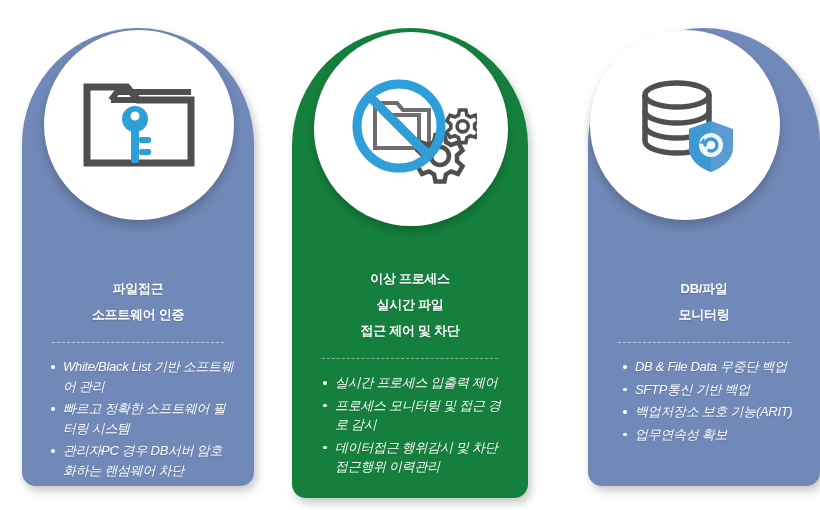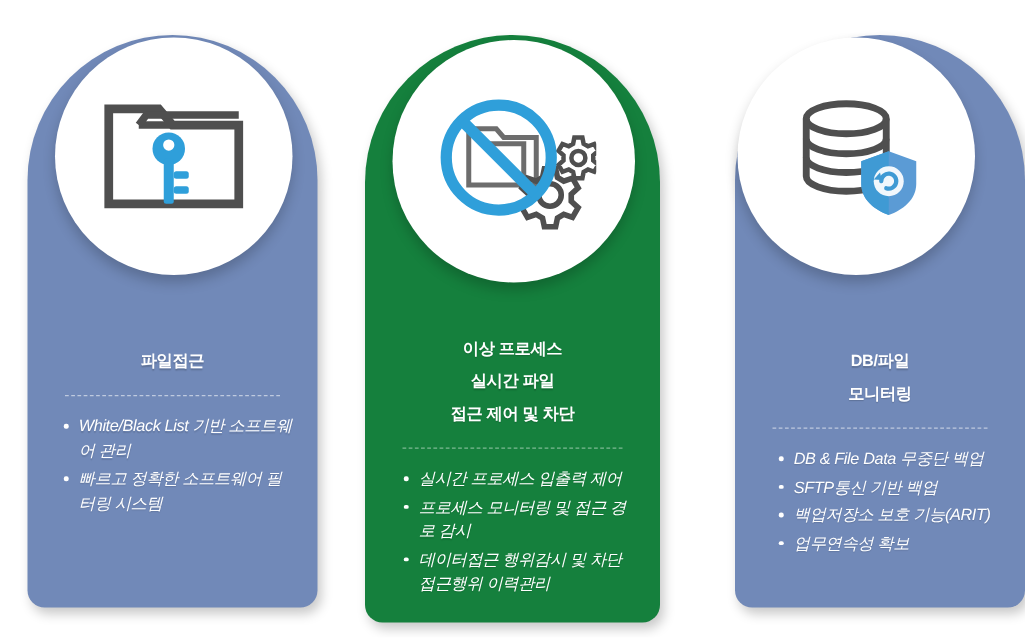--- a/index.html
+++ b/index.html
@@ -107,25 +107,27 @@
 </style>
 </head>
 <body>
 
 <div id="board">
 
   <div class="panel panel-1">
     <div class="panel-body body-1">
       <div class="panel-title">
         <div>파일접근</div>
+        <div>소프트웨어 인증</div>
       </div>
       <div class="divider"></div>
       <ul class="bullets">
         <li>White/Black List 기반 소프트웨어 관리</li>
         <li>빠르고 정확한 소프트웨어 필터링 시스템</li>
+        <li>관리자PC 경우 DB서버 암호화하는 랜섬웨어 차단</li>
       </ul>
     </div>
   </div>
 
   <div class="circle circle-1">
     <svg class="icon-wrap" viewBox="0 0 132 112">
       <path d="M14 18 h40 l11 13 h53 v63 H14 Z" fill="none" stroke="#4f4f4f" stroke-width="7" stroke-linejoin="miter"></path>
       <path d="M38 31 h80" fill="none" stroke="#4f4f4f" stroke-width="6"></path>
       <path d="M38 31 l6 -8 h74" fill="none" stroke="#4f4f4f" stroke-width="6" stroke-linejoin="miter"></path>
       <g fill="#2f9fda">

